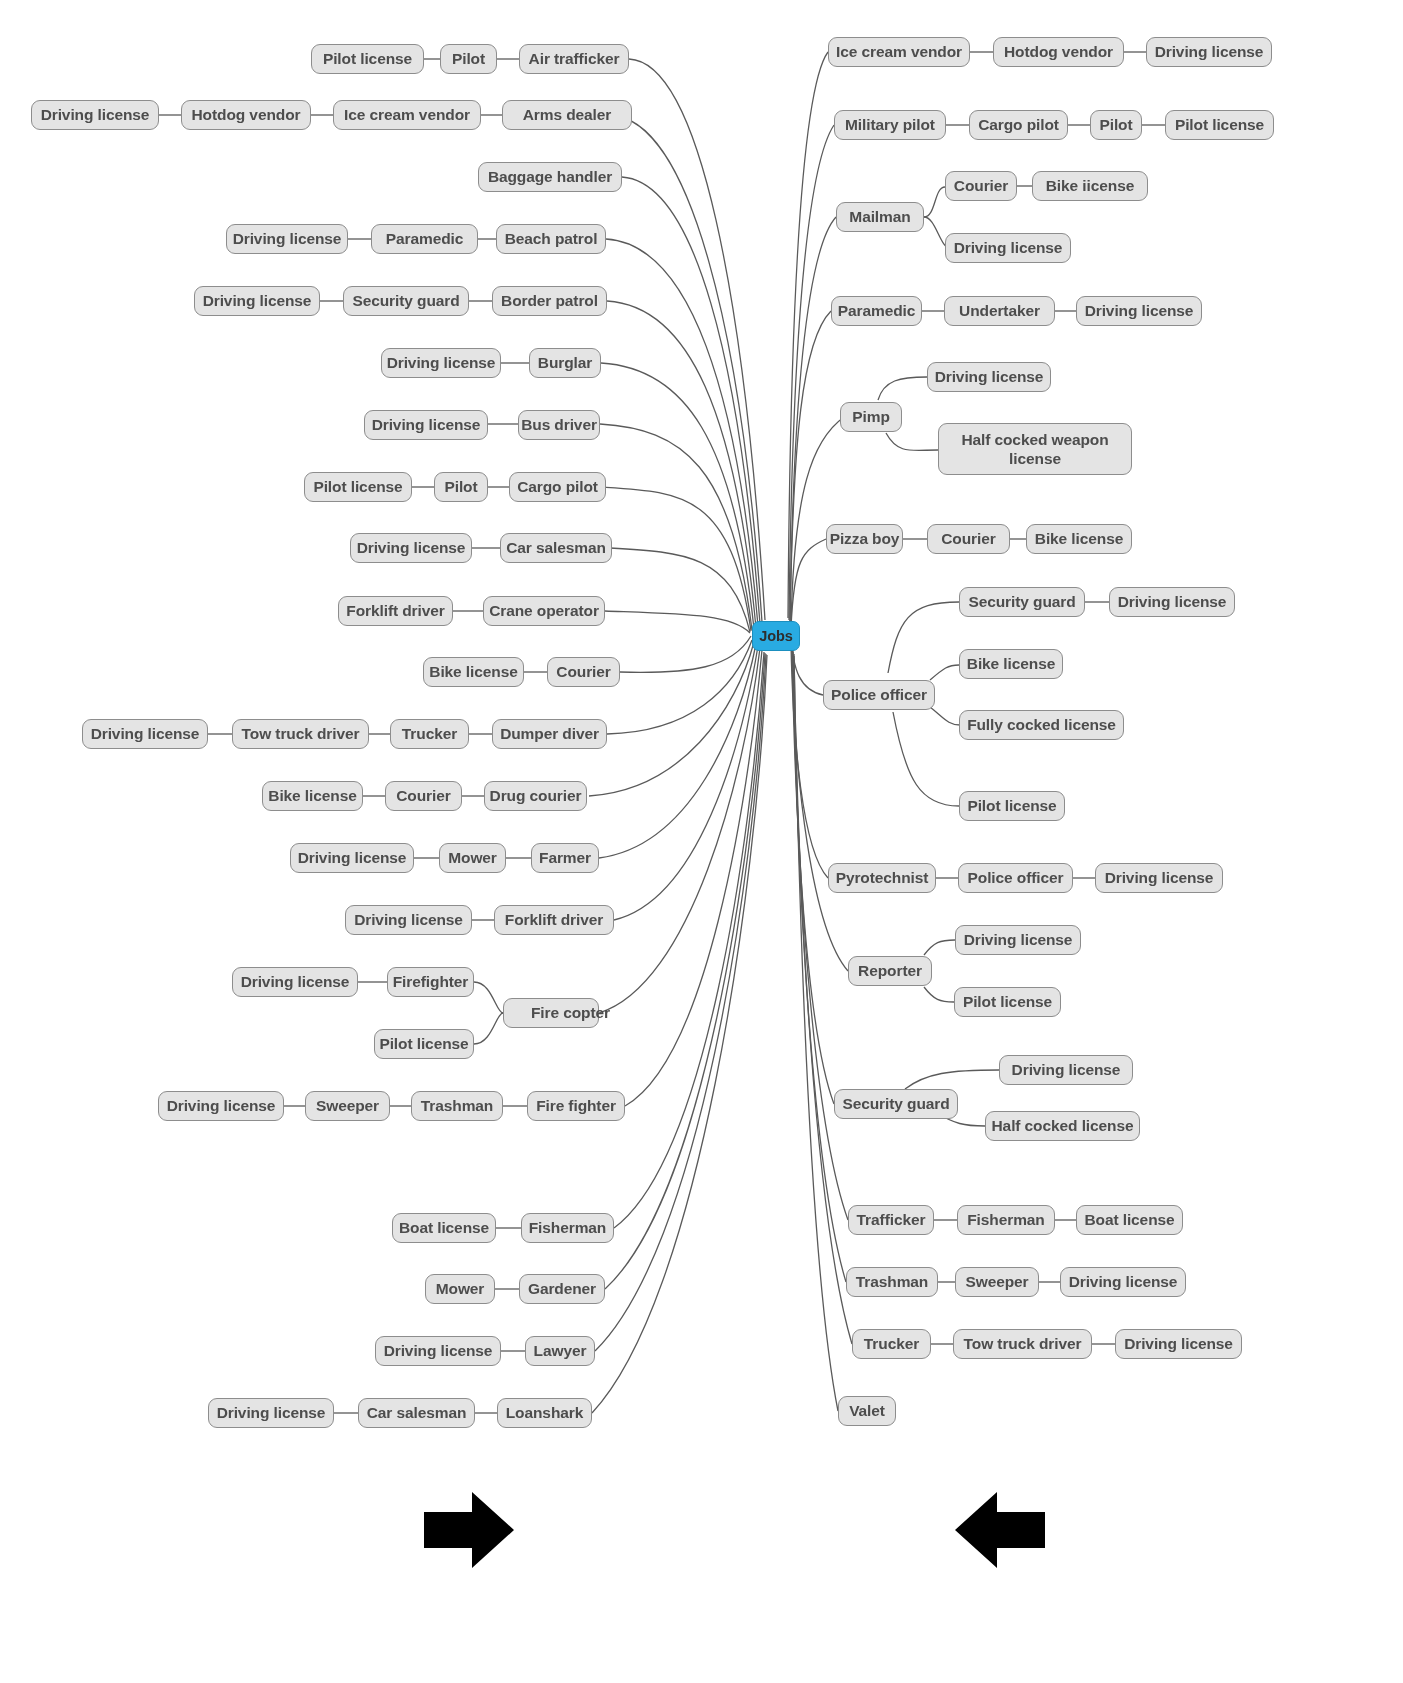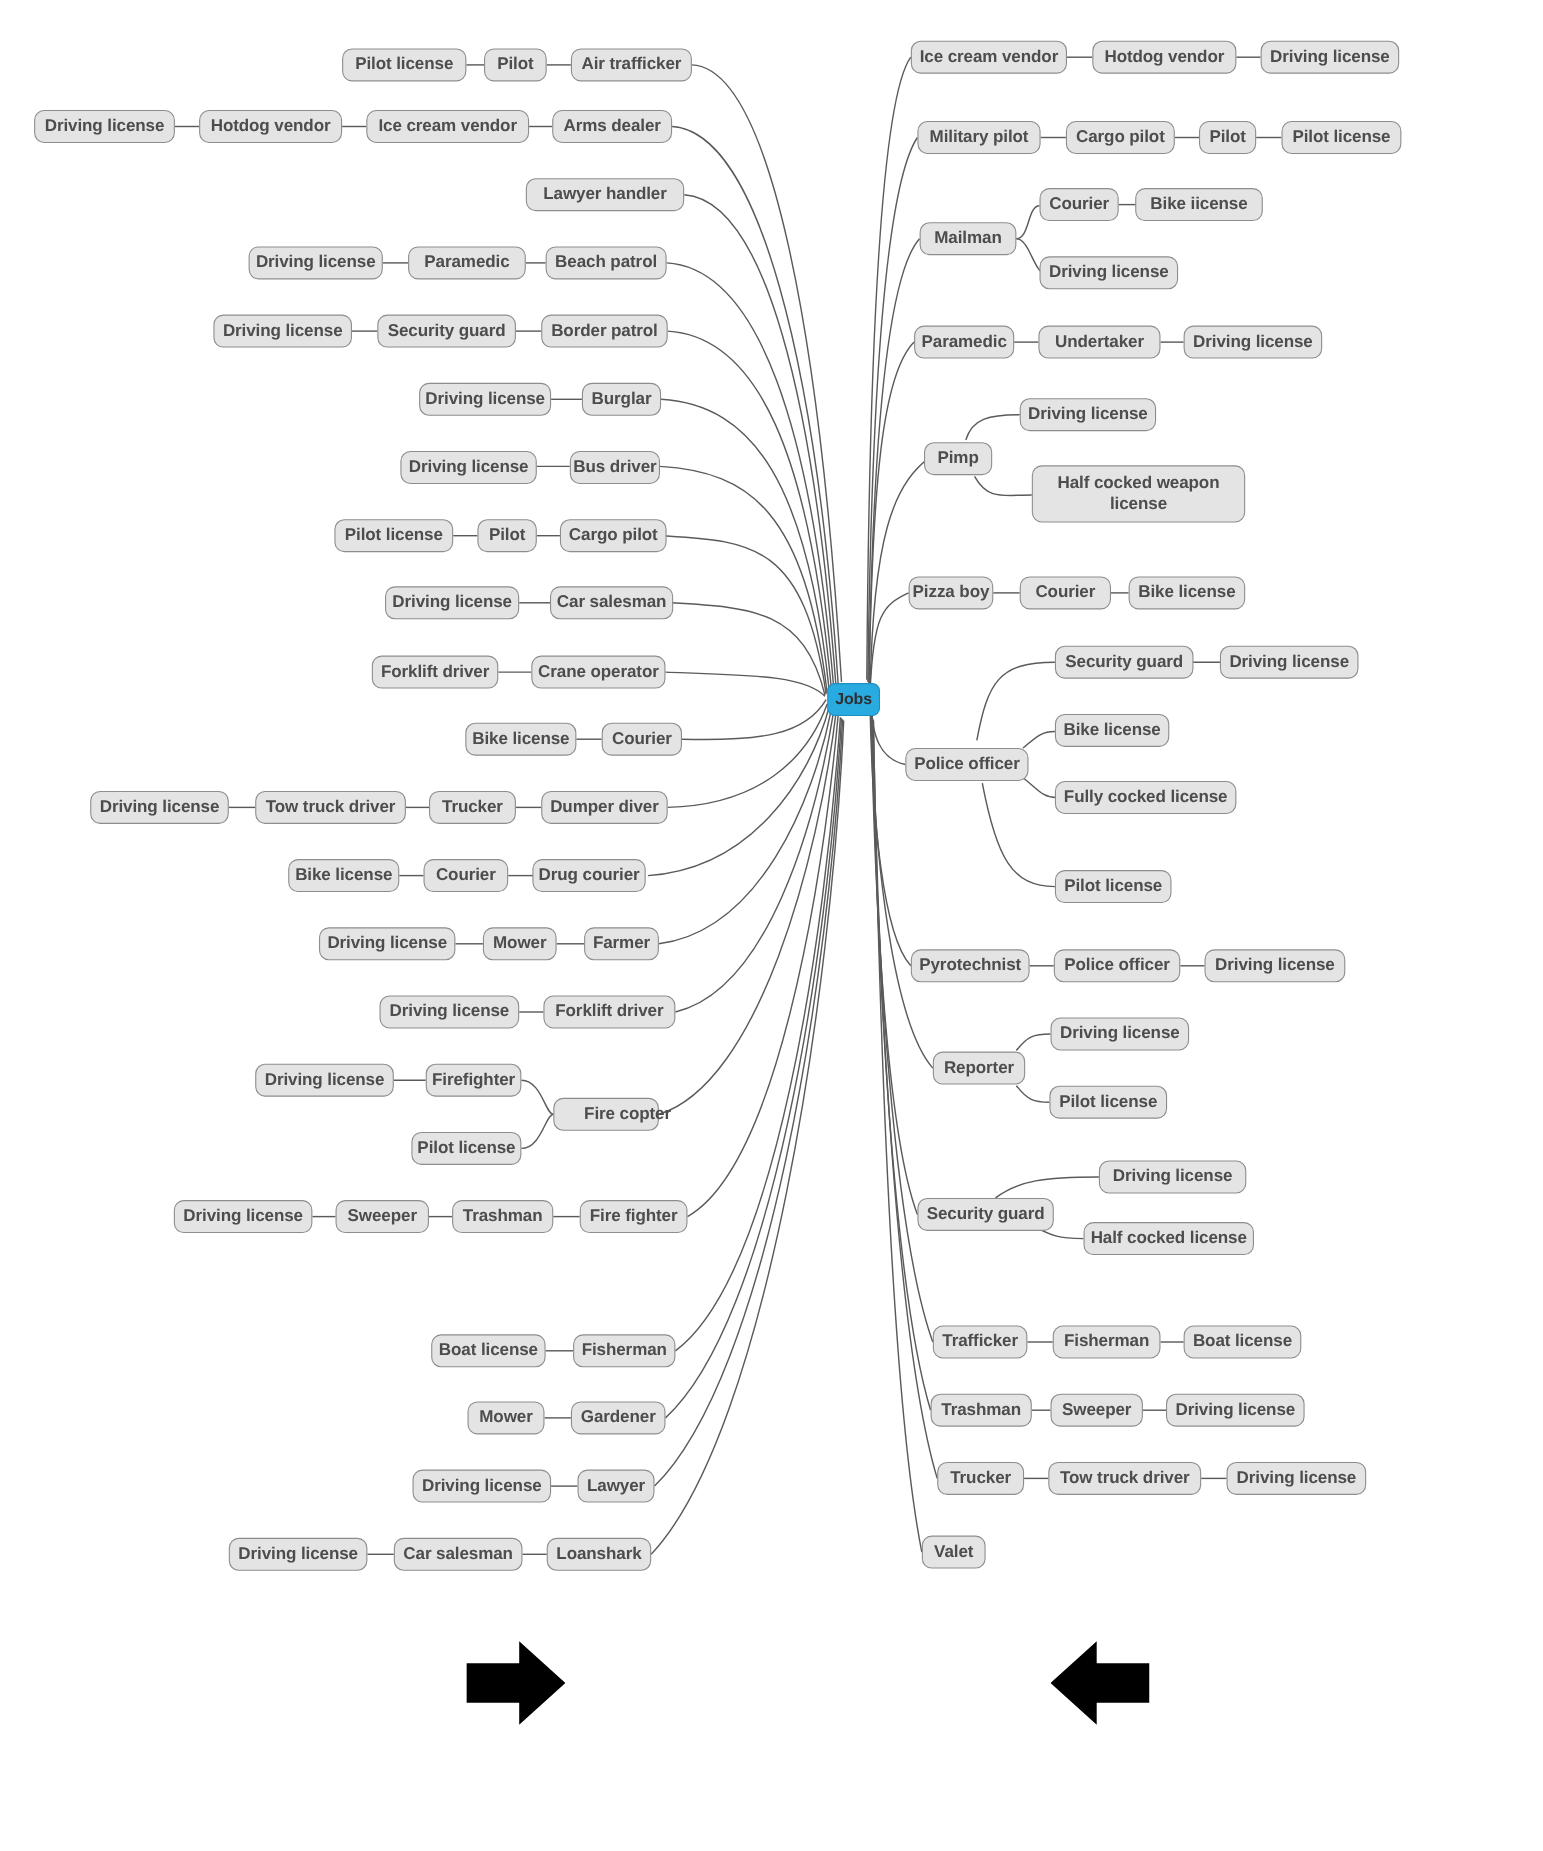--- a/index.html
+++ b/index.html
@@ -183,23 +183,23 @@
 
   <div class="node root" style="left:752px; top:621px; width:48px;">Jobs</div>
 
   <div class="node" style="left:311px; top:44px; width:113px;">Pilot license</div>
   <div class="node" style="left:440px; top:44px; width:57px;">Pilot</div>
   <div class="node" style="left:519px; top:44px; width:110px;">Air trafficker</div>
 
   <div class="node" style="left:31px; top:100px; width:128px;">Driving license</div>
   <div class="node" style="left:181px; top:100px; width:130px;">Hotdog vendor</div>
   <div class="node" style="left:333px; top:100px; width:148px;">Ice cream vendor</div>
-  <div class="node" style="left:502px; top:100px; width:109px;">Arms dealer</div>
-
-  <div class="node" style="left:478px; top:162px; width:144px;">Lawyer handler</div>
+  <div class="node" style="left:502px; top:100px; width:130px;">Arms dealer</div>
+
+  <div class="node" style="left:478px; top:162px; width:144px;">Baggage handler</div>
 
   <div class="node" style="left:226px; top:224px; width:122px;">Driving license</div>
   <div class="node" style="left:371px; top:224px; width:107px;">Paramedic</div>
   <div class="node" style="left:496px; top:224px; width:110px;">Beach patrol</div>
 
   <div class="node" style="left:194px; top:286px; width:126px;">Driving license</div>
   <div class="node" style="left:343px; top:286px; width:126px;">Security guard</div>
   <div class="node" style="left:492px; top:286px; width:115px;">Border patrol</div>
 
   <div class="node" style="left:381px; top:348px; width:120px;">Driving license</div>

